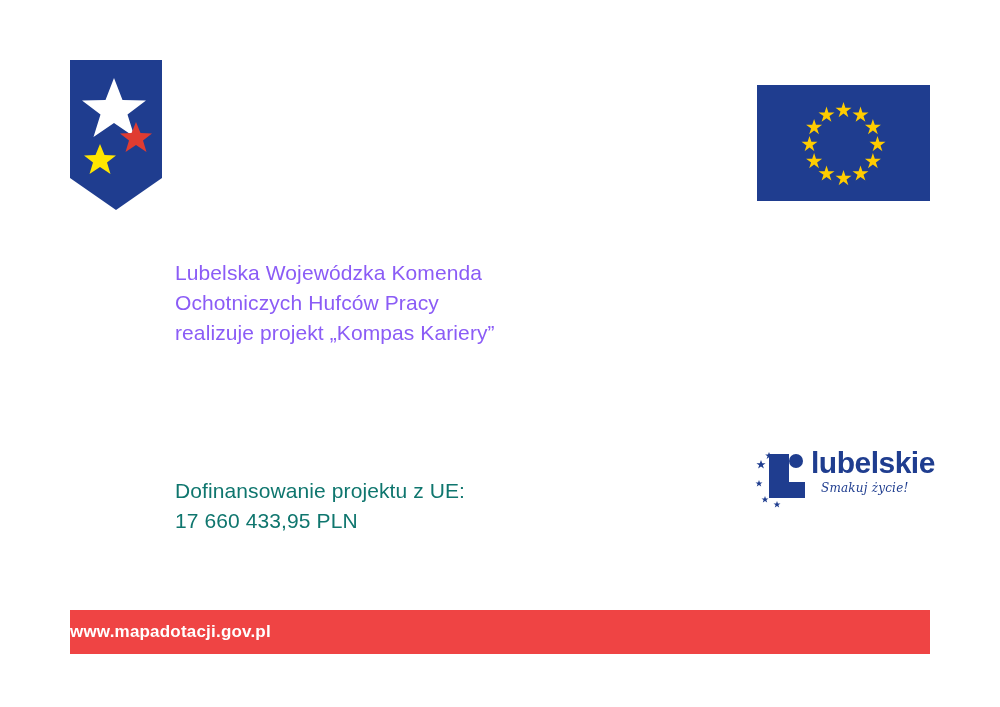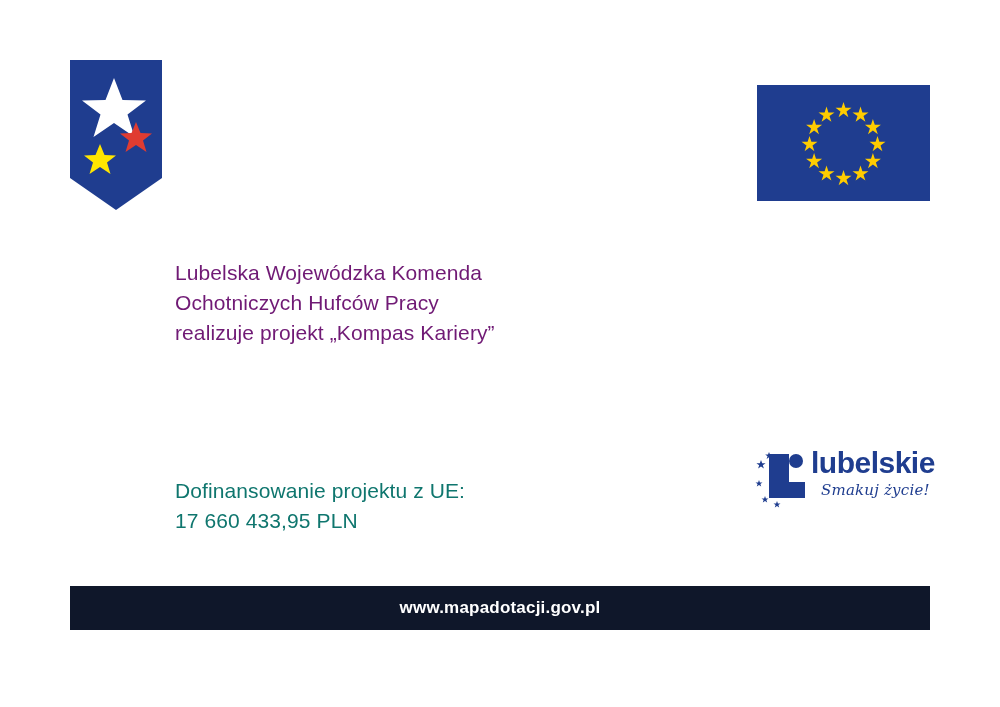--- a/index.html
+++ b/index.html
@@ -71,21 +71,21 @@
   }
   .eu-flag svg { display: block; }
 
   
   .beneficiary {
     position: absolute;
     left: 175px;
     top: 258px;
     font-size: 21px;
     line-height: 1.42;
-    color: #701a75;
+    color: #8b5cf6;
     white-space: pre-line;
     letter-spacing: 0.1px;
   }
 
   
   .funding {
     position: absolute;
     left: 175px;
     top: 476px;
     font-size: 21px;
@@ -117,46 +117,46 @@
     font-size: 30px;
     font-weight: bold;
     color: #1f3d8f;
     letter-spacing: -0.5px;
     line-height: 1;
   }
   .lub-tag {
     position: absolute;
     left: 66px;
     top: 33px;
-    font-size: 15px;
+    font-size: 12px;
     font-style: italic;
     font-family: "DejaVu Serif", serif;
     color: #1f3d8f;
     letter-spacing: 0.2px;
   }
   .lub-dots svg { display: block; }
   .lub-dots {
     position: absolute;
     left: 0;
     top: 0;
     width: 60px;
     height: 62px;
   }
 
   
   .footer-bar {
     position: absolute;
     left: 70px;
-    top: 586px;
+    top: 610px;
     width: 860px;
     height: 44px;
-    background: #0f172a;
+    background: #ef4444;
     display: flex;
     align-items: center;
-    justify-content: center;
+    justify-content: flex-start;
   }
   .footer-url {
     color: #ffffff;
     font-size: 17px;
     font-weight: bold;
     letter-spacing: 0.2px;
   }
 </style>
 </head>
 <body>

